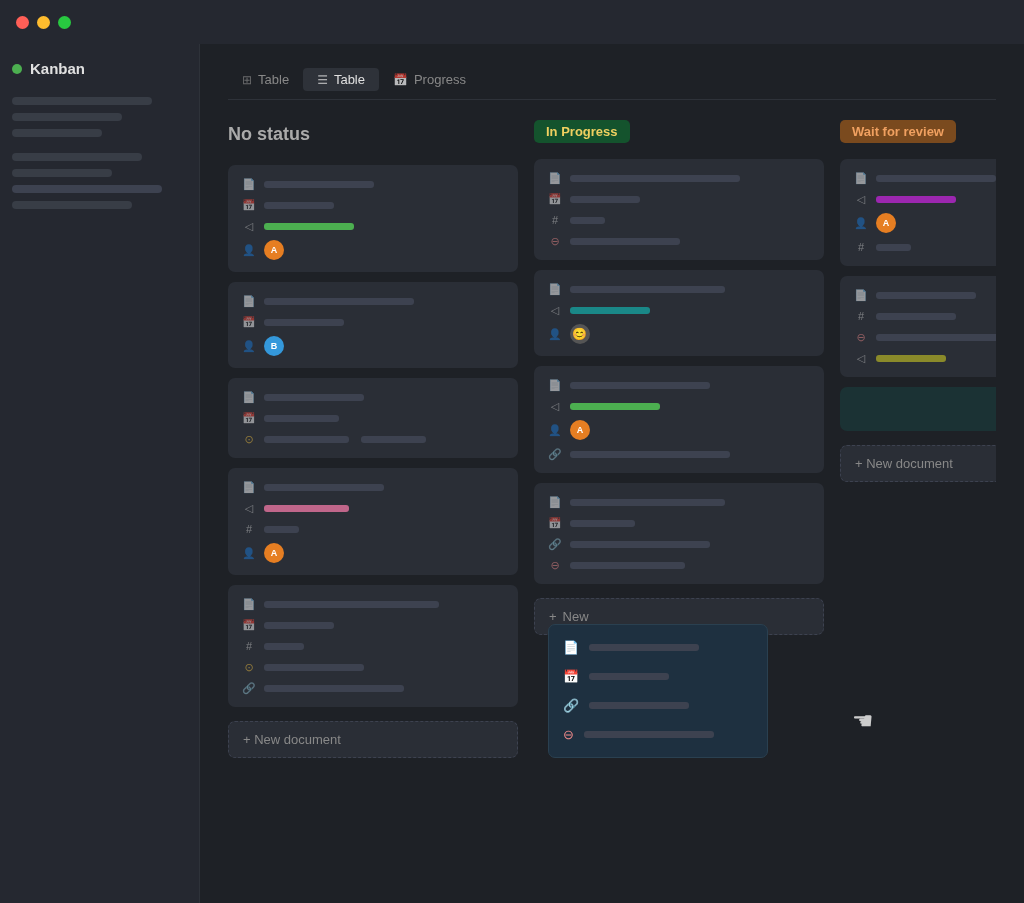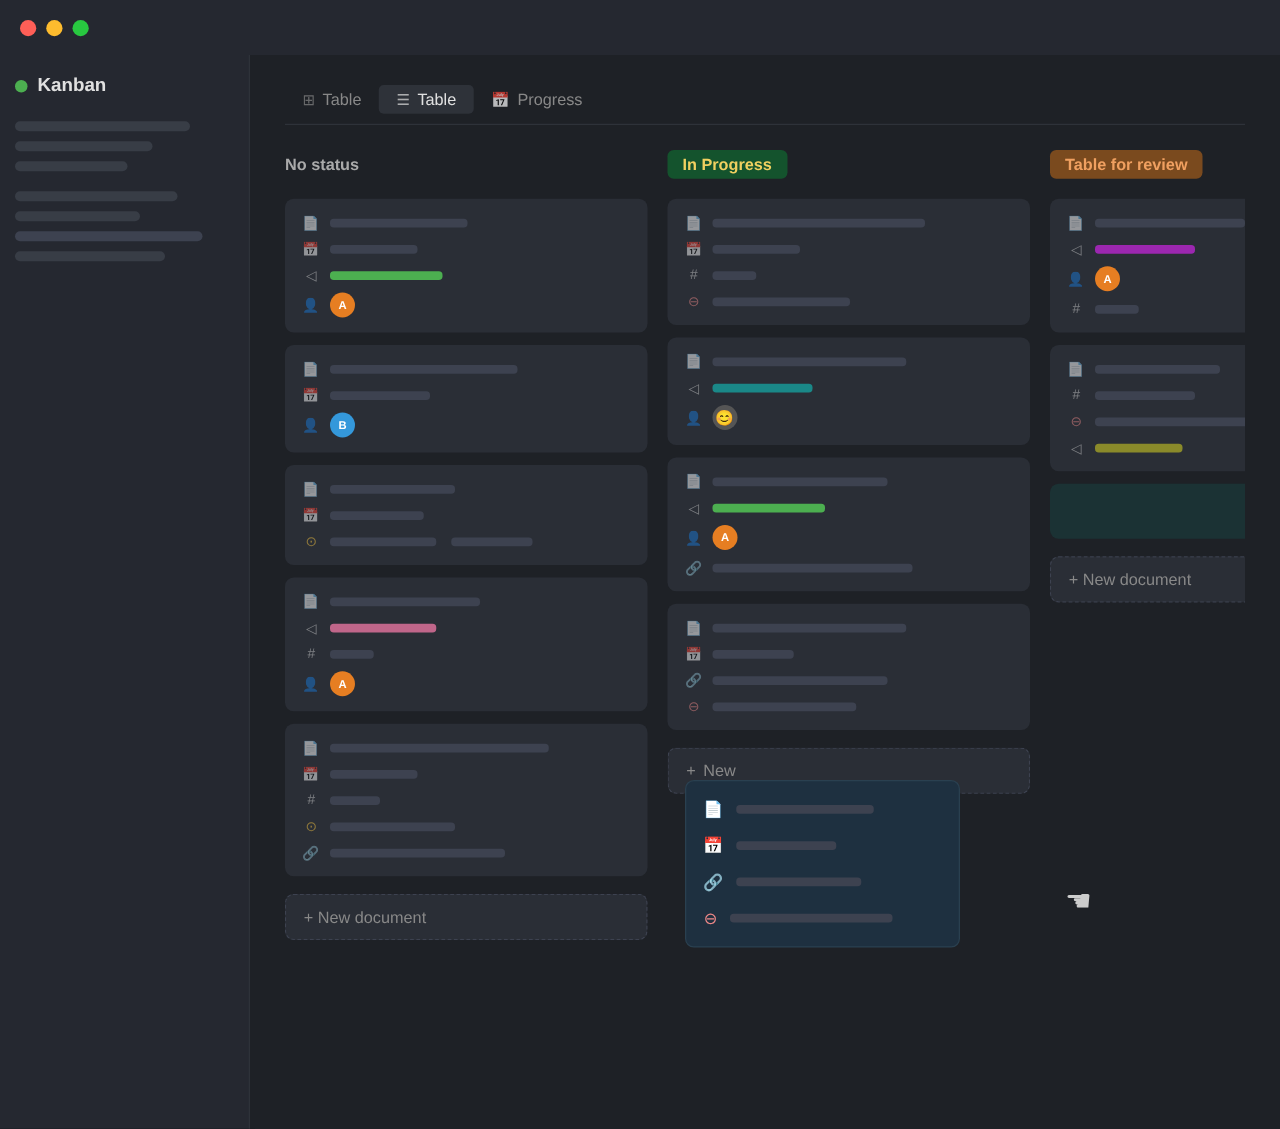--- a/index.html
+++ b/index.html
@@ -140,21 +140,21 @@
     .column-header-badge {
       padding: 4px 12px;
       border-radius: 5px;
       font-size: 13px;
       font-weight: 600;
       color: #fff;
     }
     .badge-nostatus {
       background: transparent;
       color: #aaa;
-      font-size: 13px;
+      font-size: 18px;
       padding-left: 0;
     }
     .badge-inprogress { background: #14532d; color: #f0d060; }
     .badge-waitreview { background: #7a4a1e; color: #f0a060; }
 
     
     .kanban-card {
       background: #2a2e36;
       border-radius: 7px;
       padding: 12px 14px;
@@ -482,21 +482,21 @@
         <div style="position:relative">
           <button class="new-doc-btn">
             <span>+</span>
             <span>New</span>
           </button>
         </div>
       </div>
 
       <div class="kanban-column">
         <div class="column-header">
-          <span class="column-header-badge badge-waitreview">Table for review</span>
+          <span class="column-header-badge badge-waitreview">Wait for review</span>
         </div>
 
         <div class="kanban-card">
           <div class="card-row">
             <span class="card-icon">📄</span>
             <div class="card-bar" style="width:120px"></div>
           </div>
           <div class="card-row">
             <span class="card-icon">◁</span>
             <div class="card-bar purple" style="width:80px"></div>

